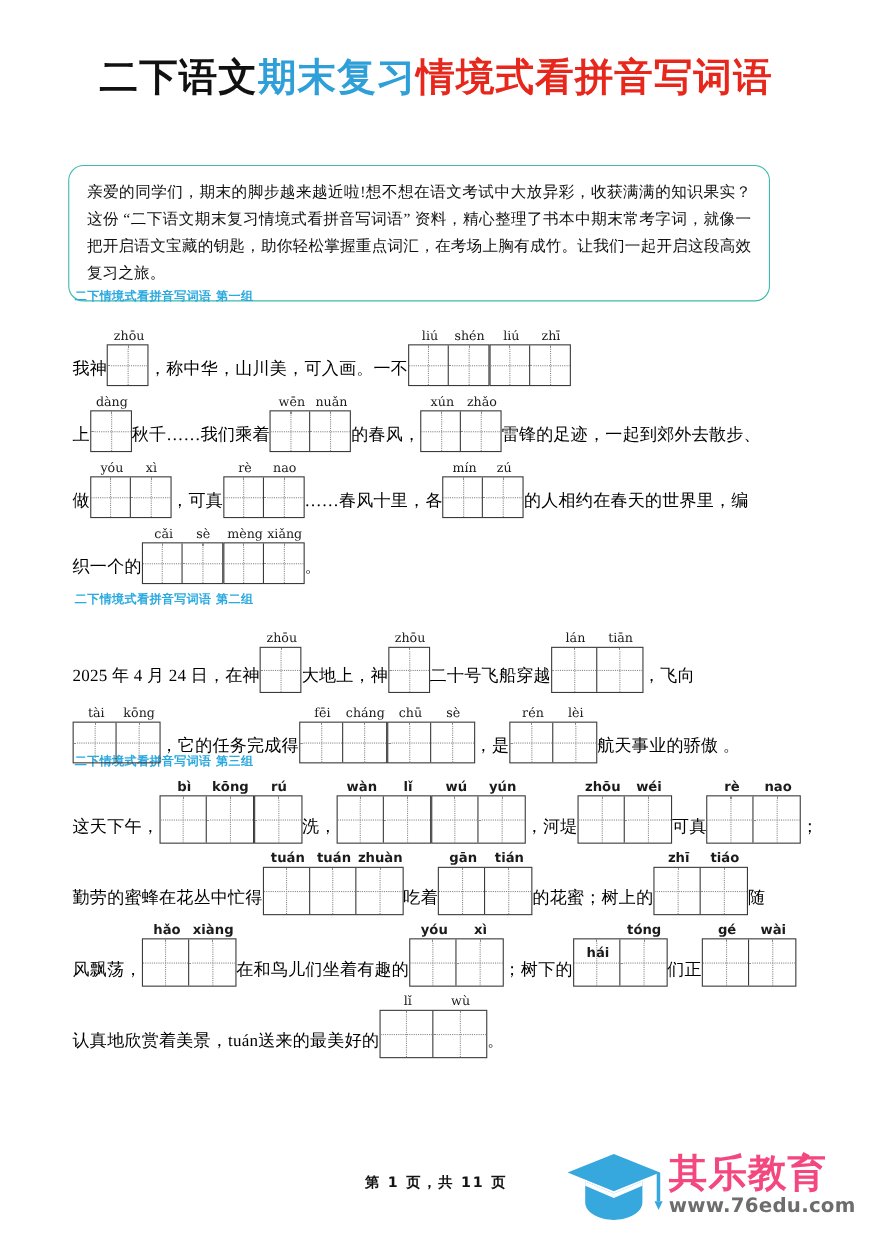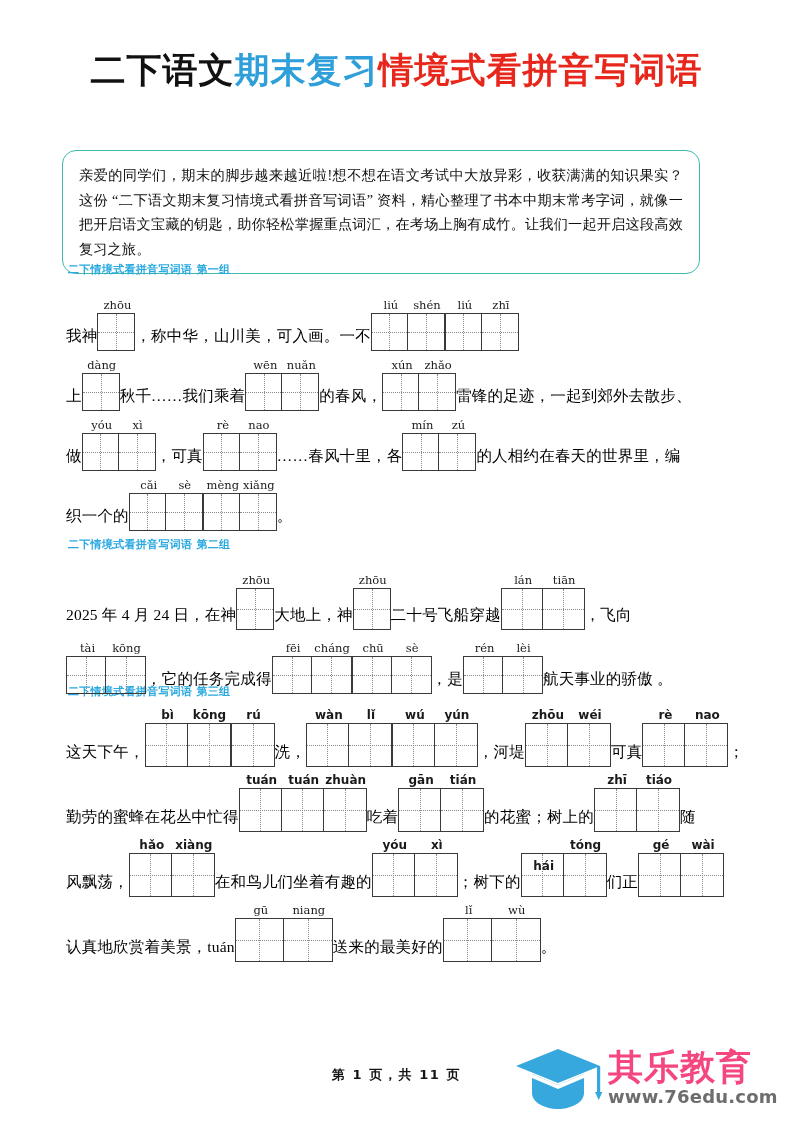--- a/index.html
+++ b/index.html
@@ -539,30 +539,20 @@
         <span class="pinyin-cell" style="width: 42px;">wài</span>
       </span>
       <span class="boxes">
         <span class="cell" style="width: 42px; height: 42px;"></span>
         <span class="cell" style="width: 42px; height: 42px;"></span>
       </span>
     </span>
   </div>
 <div class="wline" style="top:903px">
     <span class="txt">认真地欣赏着美景，tuán</span>
-    <span class="tzg">
-      <span class="pinyin-row">
-        <span class="pinyin-cell" style="width: 48px;">gū</span>
-        <span class="pinyin-cell" style="width: 48px;">niang</span>
-      </span>
-      <span class="boxes">
-        <span class="cell" style="width: 48px; height: 42px;"></span>
-        <span class="cell" style="width: 48px; height: 42px;"></span>
-      </span>
-    </span>
     <span class="txt">送来的最美好的</span>
     <span class="tzg">
       <span class="pinyin-row">
         <span class="pinyin-cell" style="width: 48px;">lǐ</span>
         <span class="pinyin-cell" style="width: 48px;">wù</span>
       </span>
       <span class="boxes">
         <span class="cell" style="width: 48px; height: 42px;"></span>
         <span class="cell" style="width: 48px; height: 42px;"></span>
       </span>

